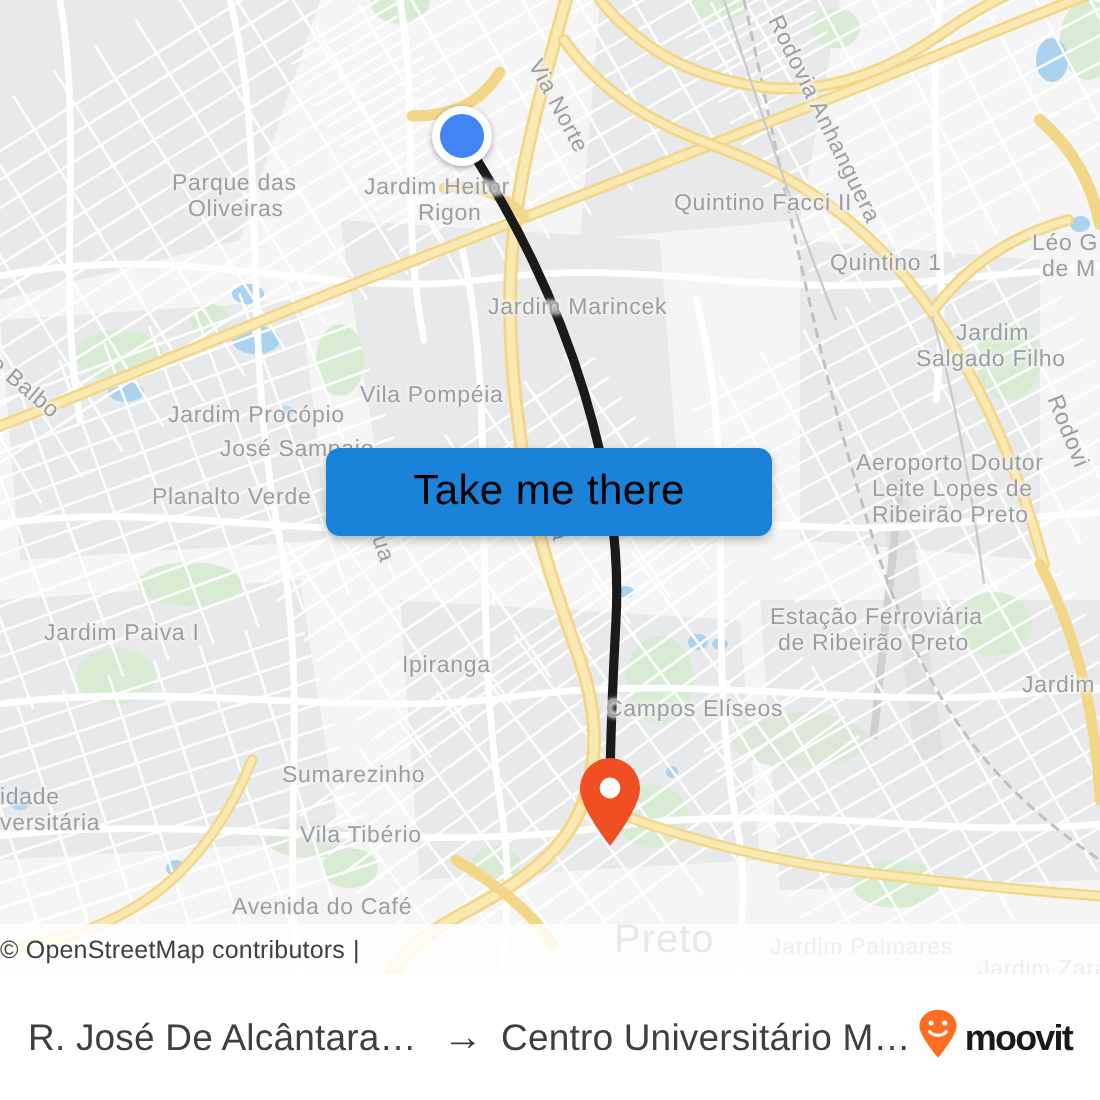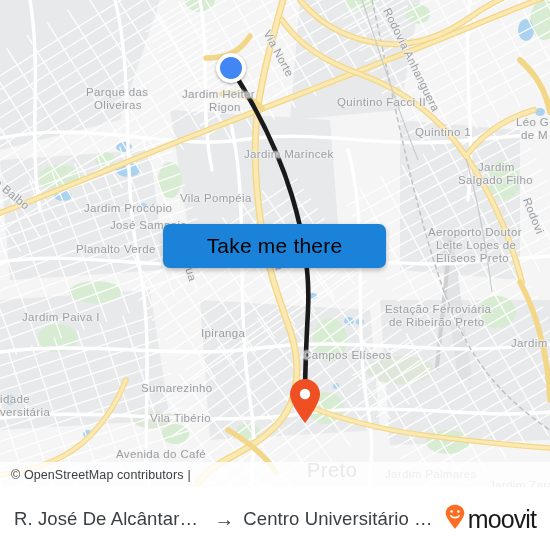--- a/index.html
+++ b/index.html
@@ -59,21 +59,20 @@
     cursor: pointer;
     letter-spacing: .2px;
   }
 
   
   .attrib {
     position: absolute; left: 0; top: 462px;
     width: 550px; height: 25px;
     background: rgba(255,255,255,.82);
     display: flex; align-items: center;
-    padding-left: 11px;
     font-size: 12.5px;
     color: #3c4043;
     letter-spacing: .1px;
   }
   .attrib .sep { margin: 0 4px; }
 
   
   .footer {
     position: absolute; left: 0; top: 487px;
     width: 550px; height: 63px;
@@ -90,21 +89,21 @@
   }
   .route-text .from, .route-text .to {
     overflow: hidden; text-overflow: ellipsis; white-space: nowrap;
   }
   .route-text .from { max-width: 205px; }
   .route-text .to { max-width: 210px; }
   .arrow { color: #3c4043; font-size: 20px; line-height: 1; }
 
   .brand { display: flex; align-items: center; gap: 2px; flex-shrink: 0; }
   .brand-word {
-    font-size: 25px; font-weight: normal; color: #1a1a1a;
+    font-size: 18px; font-weight: bold; color: #1a1a1a;
     letter-spacing: -.9px; line-height: 1;
   }
 </style>
 </head>
 <body>
 
 <div id="app">
 
   <div class="map">
 
@@ -297,21 +296,21 @@
         <div class="lbl" style="left: 516px; top: 116px;">Léo G</div>
         <div class="lbl" style="left: 521px; top: 129px;">de M</div>
         <div class="lbl" style="left: 478px; top: 161px;">Jardim</div>
         <div class="lbl" style="left: 458px; top: 174px;">Salgado Filho</div>
         <div class="lbl" style="left: 180px; top: 192px;">Vila Pompéia</div>
         <div class="lbl" style="left: 84px; top: 202px;">Jardim Procópio</div>
         <div class="lbl" style="left: 110px; top: 219px;">José Sampaio</div>
         <div class="lbl" style="left: 76px; top: 243px;">Planalto Verde</div>
         <div class="lbl" style="left: 428px; top: 226px;">Aeroporto Doutor</div>
         <div class="lbl" style="left: 436px; top: 239px;">Leite Lopes de</div>
-        <div class="lbl" style="left: 436px; top: 252px;">Elíseos Preto</div>
+        <div class="lbl" style="left: 436px; top: 252px;">Ribeirão Preto</div>
         <div class="lbl" style="left: 22px; top: 311px;">Jardim Paiva I</div>
         <div class="lbl" style="left: 201px; top: 327px; text-align: center;">Ipiranga</div>
         <div class="lbl" style="left: 385px; top: 303px;">Estação Ferroviária</div>
         <div class="lbl" style="left: 389px; top: 316px;">de Ribeirão Preto</div>
         <div class="lbl" style="left: 511px; top: 337px;">Jardim I</div>
         <div class="lbl" style="left: 303px; top: 349px;">Campos Elíseos</div>
         <div class="lbl" style="left: 141px; top: 382px;">Sumarezinho</div>
         <div class="lbl" style="left: 0px; top: 393px;">idade</div>
         <div class="lbl" style="left: 0px; top: 406px;">versitária</div>
         <div class="lbl" style="left: 150px; top: 412px;">Vila Tibério</div>

